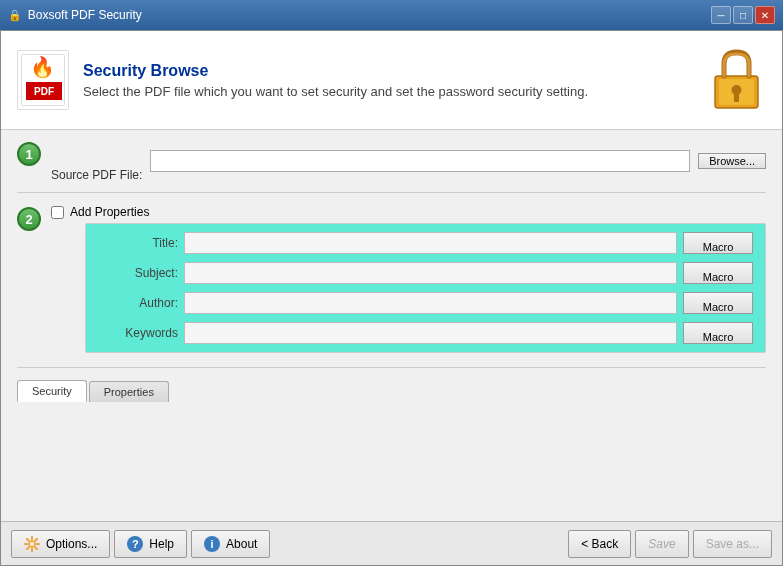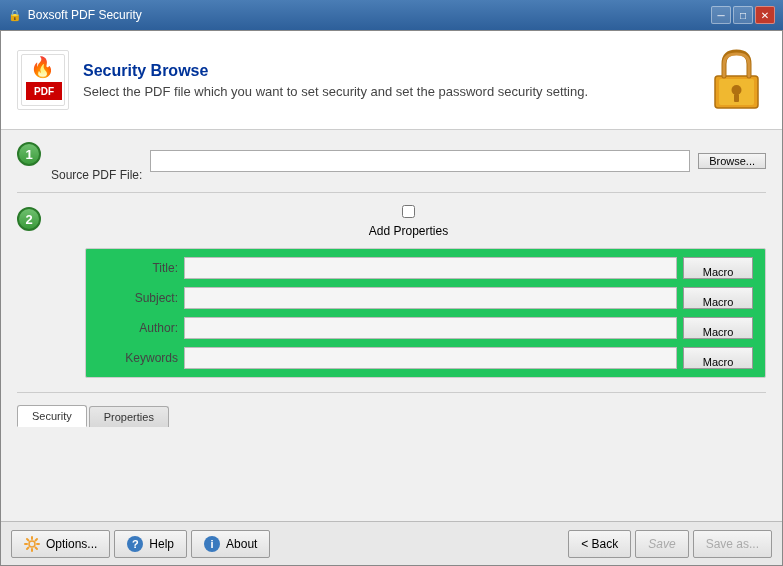--- a/index.html
+++ b/index.html
@@ -166,32 +166,31 @@
       background: linear-gradient(to bottom, #f5f5f5, #e0e0e0);
       cursor: pointer;
       font-size: 11px;
       white-space: nowrap;
     }
 
     
     .properties-section {
       flex: 1;
       border: 1px solid #ccc;
-      background: #22c55e;
+      background: #5eead4;
       margin-left: 34px;
       padding: 8px 12px;
       border-radius: 2px;
     }
 
     .add-properties-row {
       display: flex;
       align-items: center;
       gap: 6px;
-      margin-bottom: 10px;
-      flex-direction: column;
+      margin-bottom: 4px;
     }
 
     .form-grid {
       display: grid;
       grid-template-columns: 80px 1fr 70px;
       gap: 8px 6px;
       align-items: center;
     }
 
     .form-label {

